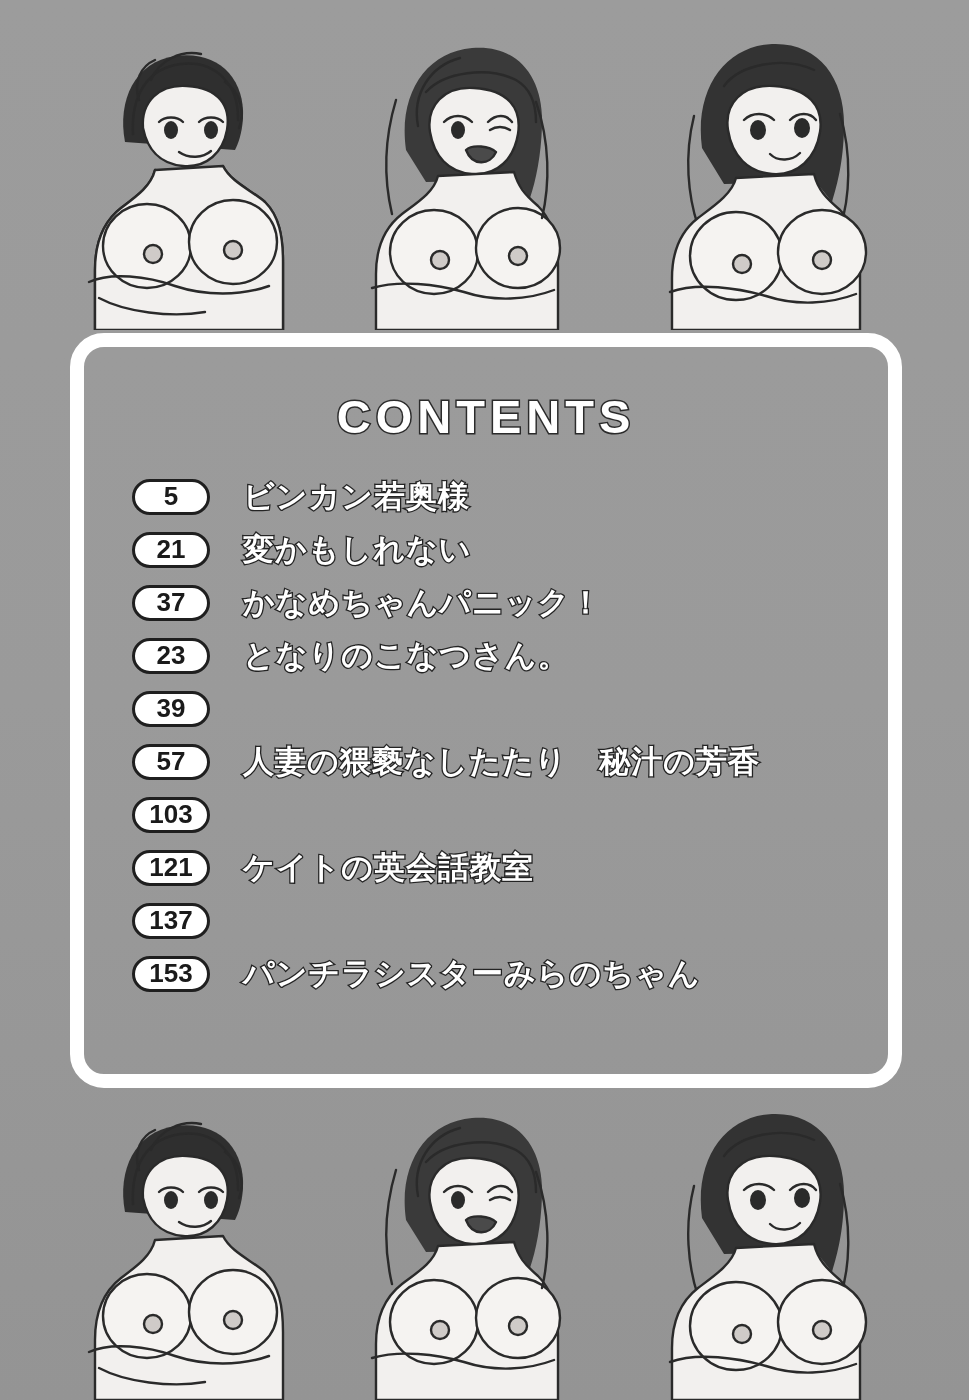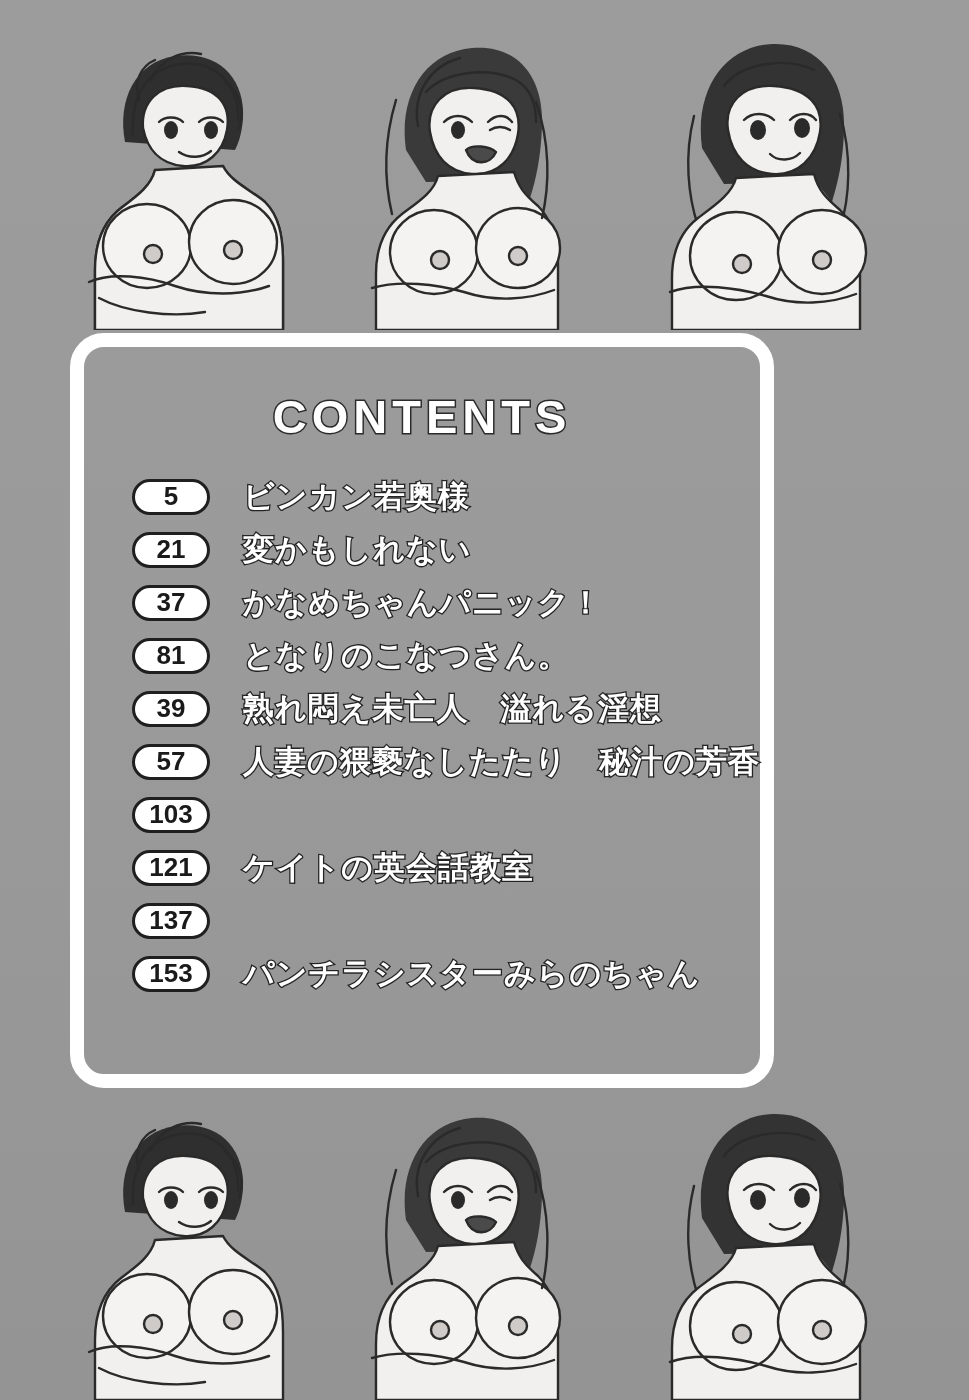--- a/index.html
+++ b/index.html
@@ -41,21 +41,21 @@
   }
   .figure.f1 { left: 55px; }
   .figure.f2 { left: 340px; }
   .figure.f3 { left: 640px; }
 
   
   .contents-panel {
     position: absolute;
     left: 70px;
     top: 333px;
-    width: 704px;
+    width: 832px;
     height: 755px;
     border: 14px solid #ffffff;
     border-radius: 34px;
     box-sizing: border-box;
     background: transparent;
   }
 
   .contents-title {
     text-align: center;
     margin-top: 42px;
@@ -199,27 +199,26 @@
         <span class="page-pill">21</span>
         <span class="toc-label">変かもしれない</span>
       </div>
 
       <div class="toc-row">
         <span class="page-pill">37</span>
         <span class="toc-label">かなめちゃんパニック！</span>
       </div>
 
       <div class="toc-row">
-        <span class="page-pill">81</span>
+        <span class="page-pill">23</span>
         <span class="toc-label">となりのこなつさん。</span>
       </div>
 
       <div class="toc-row">
         <span class="page-pill">39</span>
-        <span class="toc-label">熟れ悶え未亡人　溢れる淫想</span>
       </div>
 
       <div class="toc-row">
         <span class="page-pill">57</span>
         <span class="toc-label">人妻の猥褻なしたたり　秘汁の芳香</span>
       </div>
 
       <div class="toc-row">
         <span class="page-pill">103</span>
       </div>

